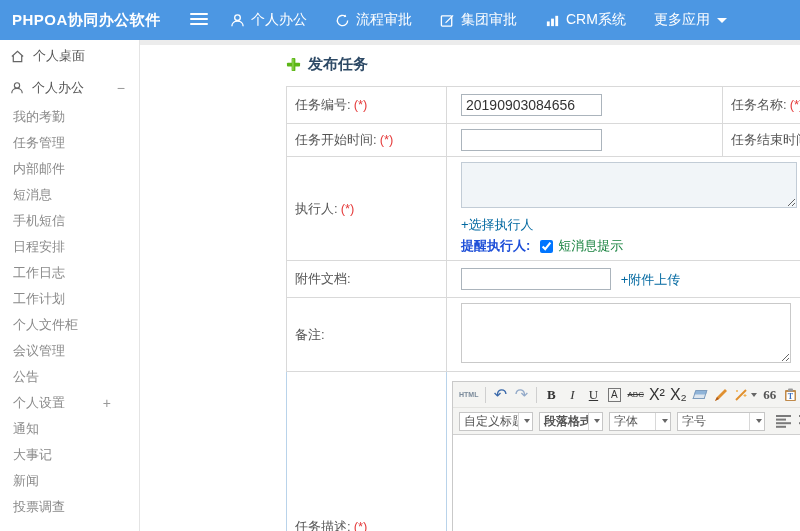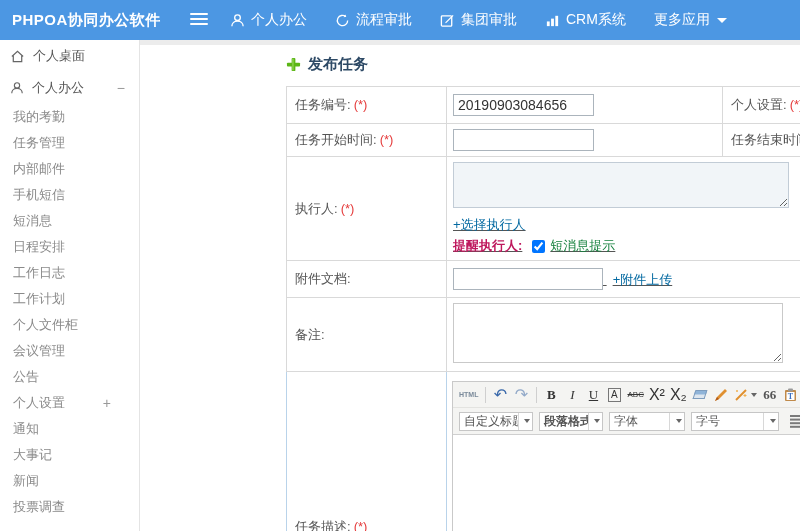--- a/index.html
+++ b/index.html
@@ -46,29 +46,29 @@
     width:760px; table-layout:fixed; }
   td { border:1px solid #d9d9d9; font-size:13px; color:#555; vertical-align:middle; }
   td.lbl { padding-left:8px; }
   .req { color:#e53b3b; margin-left:3px; }
   tr.r1 { height:37px; } tr.r2 { height:32px; } tr.r3 { height:88px; }
   tr.r4 { height:37px; } tr.r5 { height:72px; } tr.r6 { height:310px; }
   tr.r6 td { border-color:#b9d3ea; }
   input.text { height:22px; border:1px solid #abb4bc; font-size:14px; color:#333;
     padding:1px 4px; background:#fff; outline:none; font-family:inherit; }
   .w140 { width:141px; } .w150 { width:150px; }
-  td.fld { padding:5px 0 5px 6px;text-decoration:underline; }
+  td.fld { padding:5px 0 5px 14px; }
   textarea.exec { width:336px; height:46px; background:#f1f5f8; border:1px solid #c2ccd6;
     resize:both; font-family:inherit; }
   textarea.remark { width:330px; height:60px; background:#fff; border:1px solid #c9c9c9;
     resize:both; font-family:inherit; }
   a.blue { color:#0369a1; text-decoration:none; font-size:13px; cursor:pointer; }
   .exec-link { margin:5px 0 3px 0; }
   .remind { display:flex; align-items:center; font-size:13px; }
-  .remind .b { font-weight:bold; color:#be185d;text-align:center; }
+  .remind .b { font-weight:bold; color:#1d4ed8;text-align:center; }
   .remind input { margin:0 5px 0 10px; width:13px; height:13px; }
   .remind .opt { color:#15803d; }
   td.desc-lbl { vertical-align:middle; }
   td.editor-cell { vertical-align:top; padding:9px 0 0 5px; }
 
   
   .editor { width:440px; height:290px; border:1px solid #c9c9c9; background:#fff; }
   .tbar { display:flex; align-items:center; background:#f4f4f2; padding:0 0 0 6px; }
   .tbar1 { height:26px; border-bottom:1px solid #e3e3e0; }
   .tbar2 { height:27px; border-bottom:1px solid #cfcfcf; }
@@ -88,21 +88,21 @@
   .eraser { width:12px; height:9px; transform:skewX(-18deg);
     background:linear-gradient(#8fb4d9 0 55%, #dde6ef 55% 100%); border:1px solid #7d9cbd; }
   .mini-caret { width:0; height:0; border-left:3.5px solid transparent;
     border-right:3.5px solid transparent; border-top:4px solid #666; margin-left:3px; }
   .ddl { display:flex; align-items:flex-end; justify-content:space-between; background:#fff;
     border:1px solid #c6c6c6; height:19px; margin-right:6px; cursor:pointer; }
   .ddl .dtxt { font-size:12px; color:#555; padding-left:4px; white-space:nowrap;
     overflow:hidden; }
   .ddl .dcar { width:15px; height:100%; border-left:1px solid #d8d8d8;
     display:flex; align-items:center; justify-content:center; }
-  .d1{width:74px;} .d2{width:64px;font-weight:bold;} .d3{width:76px;} .d4{width:88px;}
+  .d1{width:74px;} .d2{width:64px;font-weight:bold;} .d3{width:62px;} .d4{width:88px;}
   .align-group { display:flex; align-items:center; margin-left:4px; }
   .align-group .tbtn { margin-right:7px; }
   .editor-body { height:236px; background:#fff; }
 </style>
 </head>
 <body>
 
 <div class="header">
   <div class="logo">PHPOA协同办公软件</div>
   <div class="hamburger">
@@ -159,22 +159,22 @@
     <svg width="14" height="14" viewBox="0 0 16 16" fill="none" stroke="#666" stroke-width="1.3">
       <circle cx="8" cy="5" r="3"></circle>
         <path d="M2 14c0-3.3 2.7-5.5 6-5.5s6 2.2 6 5.5"></path>
     </svg>
     <span>个人办公</span>
     <span class="toggle minus">−</span>
   </div>
   <div class="side-sub">我的考勤</div>
   <div class="side-sub">任务管理</div>
   <div class="side-sub">内部邮件</div>
+  <div class="side-sub">短消息</div>
   <div class="side-sub">手机短信</div>
-  <div class="side-sub">短消息</div>
   <div class="side-sub">日程安排</div>
   <div class="side-sub">工作日志</div>
   <div class="side-sub">工作计划</div>
   <div class="side-sub">个人文件柜</div>
   <div class="side-sub">会议管理</div>
   <div class="side-sub">公告</div>
   <div class="side-sub">
     <span>个人设置</span>
     <span class="toggle plus">+</span>
   </div>
@@ -205,21 +205,21 @@
 
     <tbody>
         <tr class="r1">
       <td class="lbl">
         <span>任务编号:</span><span class="req">(*)</span>
       </td>
       <td class="fld">
         <input class="text w140" value="20190903084656" style="">
       </td>
       <td class="lbl">
-        <span>个人设置:</span><span class="req">(*)</span>
+        <span>任务名称:</span><span class="req">(*)</span>
       </td>
 
     </tr>
 
     <tr class="r2">
       <td class="lbl">
         <span>任务开始时间:</span><span class="req">(*)</span>
       </td>
       <td class="fld"><input class="text w140" style=""></td>
       <td class="lbl">

